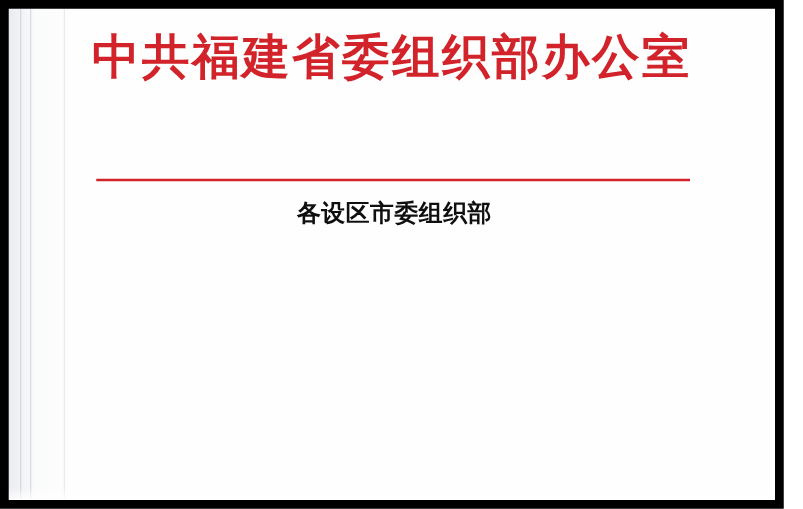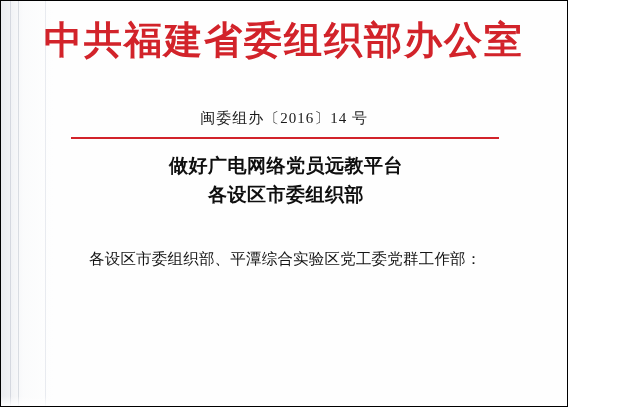--- a/index.html
+++ b/index.html
@@ -8,25 +8,25 @@
   }
   body {
     width: 642px;
     height: 407px;
     background: #ffffff;
     font-family: "Liberation Serif", "DejaVu Serif", serif;
     overflow: hidden;
   }
   .page {
     position: relative;
-    width: 568px;
+    width: 627px;
     height: 407px;
     background: #fefefe;
     box-sizing: border-box;
-    border: 1px solid #000000;
+    border: 7px solid #000000;
     overflow: hidden;
   }
   
   .scan-line {
     position: absolute;
     top: 0;
     bottom: 0;
     width: 1px;
     background: rgba(140,150,170,0.28);
   }
@@ -125,27 +125,24 @@
 
   <div class="scan-smudge"></div>
   <div class="scan-line l1"></div>
   <div class="scan-line l2"></div>
   <div class="scan-line l3"></div>
 
   <div class="doc-header">
     <div class="doc-title-red">中共福建省委组织部办公室</div>
   </div>
 
-  <div class="doc-number">闽委组办〔2016〕14 号</div>
 
   <div class="red-rule"></div>
 
   <div class="doc-subject">
-    <div>做好广电网络党员远教平台</div>
     <div>各设区市委组织部</div>
   </div>
 
   <div class="doc-body">
-    <p>各设区市委组织部、平潭综合实验区党工委党群工作部：</p>
   </div>
 
   <div class="bottom-fade"></div>
 </div>
 
 </body></html>

